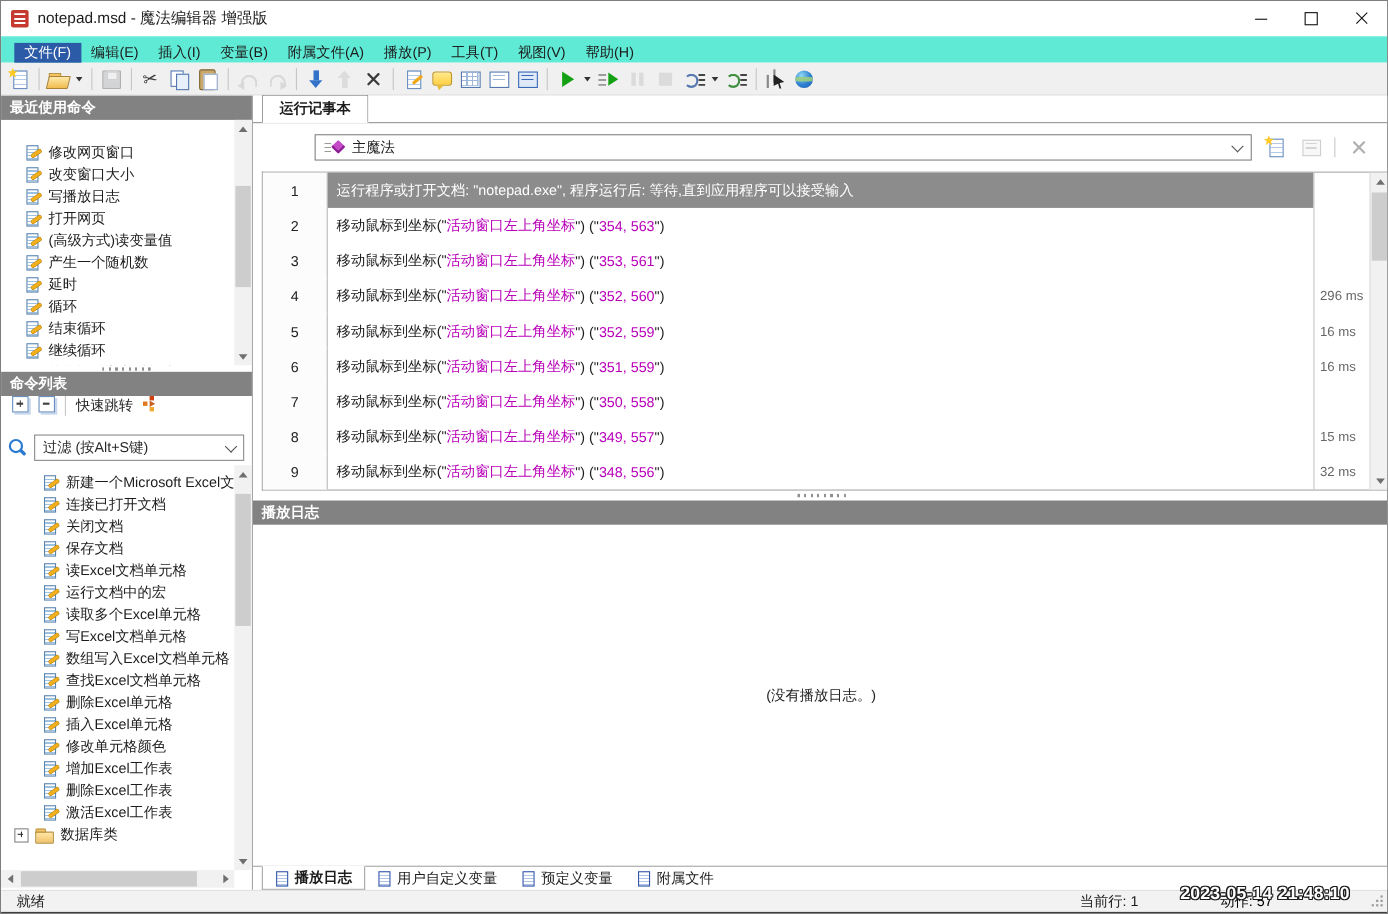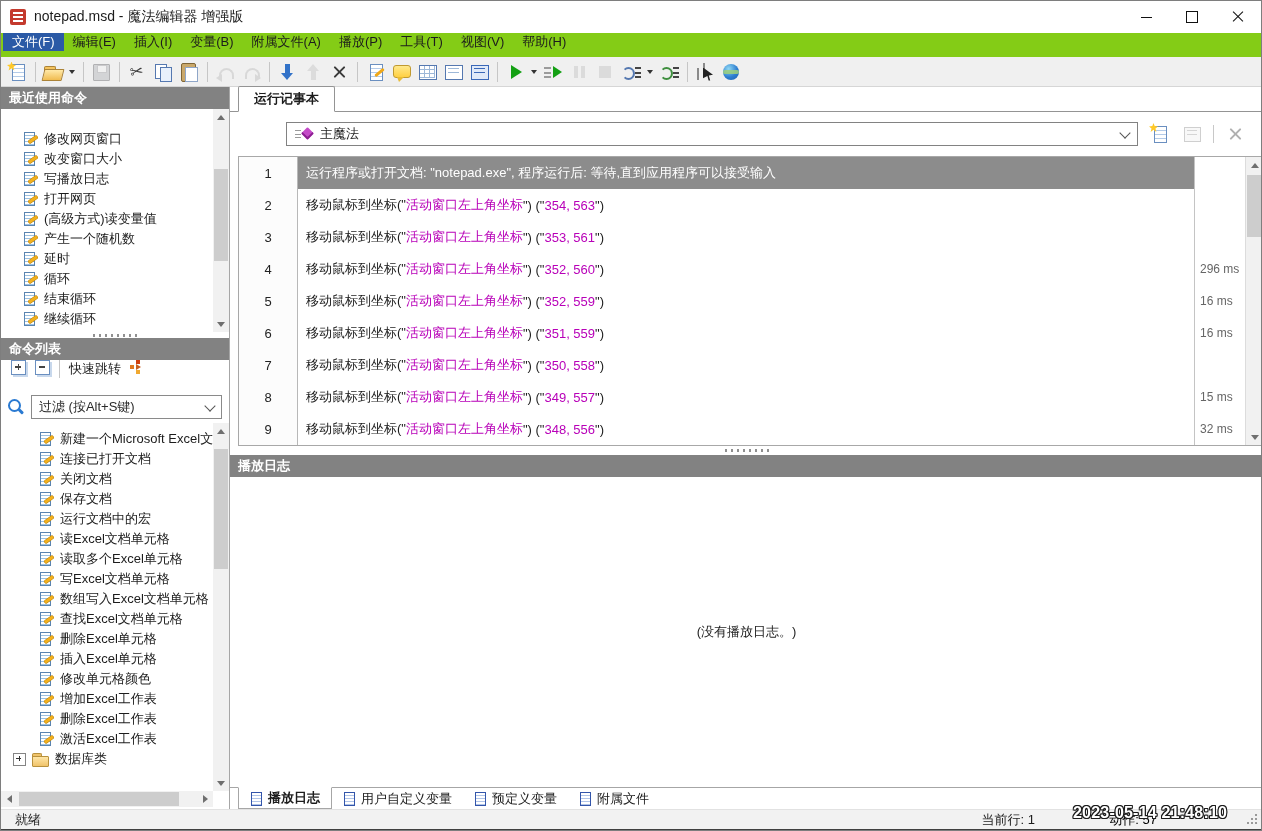--- a/index.html
+++ b/index.html
@@ -12,21 +12,21 @@
   .appicon::after{content:"";position:absolute;left:3px;top:3px;right:3px;bottom:3px;
     background:repeating-linear-gradient(to bottom,#fff 0 2px,rgba(255,255,255,0) 2px 4px)}
   .title{margin-left:8px;font-size:14px}
   .wincontrols{margin-left:auto;display:flex;height:100%}
   .wc{width:46px;height:100%;display:flex;align-items:center;justify-content:center;position:relative}
   .wc-min{width:11px;height:1px;background:#111}
   .wc-max{width:10px;height:10px;border:1px solid #111}
   .wc-x1,.wc-x2{position:absolute;width:14px;height:1px;background:#111;left:16px;top:15px}
   .wc-x1{transform:rotate(45deg)}.wc-x2{transform:rotate(-45deg)}
   
-  .menubar{height:24px;background:#84cc16;display:flex;align-items:flex-start;padding-left:2px}
+  .menubar{height:24px;background:#5eead4;display:flex;align-items:flex-end;padding-left:12px}
   .menu-item{padding:0 9px;display:flex;align-items:center;cursor:default}
   .menu-item.active{background:#2b5aa6;color:#fff}
   
   .toolbar{height:29px;background:#f0f0f0;border-bottom:1px solid #d6d6d6;display:flex;align-items:center;padding-left:4px;gap:1px}
   .tsep{width:1px;height:20px;background:#c6c6c6;margin:0 4px;flex:none}
   .ico{position:relative;width:25px;height:24px;flex:none}
   .ico.disabled{opacity:.45;filter:grayscale(.9)}
   .dd{position:relative;width:11px;height:24px;flex:none}
   .dd::before{content:"";position:absolute;left:2px;top:10px;border-left:3.5px solid transparent;border-right:3.5px solid transparent;border-top:4px solid #333}
   .ico-new-script::before,.ico-edit-note::before{content:"";position:absolute;left:7px;top:4px;width:11px;height:15px;
@@ -330,25 +330,25 @@
         <div class="lrow tree-row">
           <span class="doc-ico"></span>
           <span>关闭文档</span>
         </div>
         <div class="lrow tree-row">
           <span class="doc-ico"></span>
           <span>保存文档</span>
         </div>
         <div class="lrow tree-row">
           <span class="doc-ico"></span>
+          <span>读Excel文档单元格</span>
+        </div>
+        <div class="lrow tree-row">
+          <span class="doc-ico"></span>
           <span>运行文档中的宏</span>
-        </div>
-        <div class="lrow tree-row">
-          <span class="doc-ico"></span>
-          <span>读Excel文档单元格</span>
         </div>
         <div class="lrow tree-row">
           <span class="doc-ico"></span>
           <span>读取多个Excel单元格</span>
         </div>
         <div class="lrow tree-row">
           <span class="doc-ico"></span>
           <span>写Excel文档单元格</span>
         </div>
         <div class="lrow tree-row">

